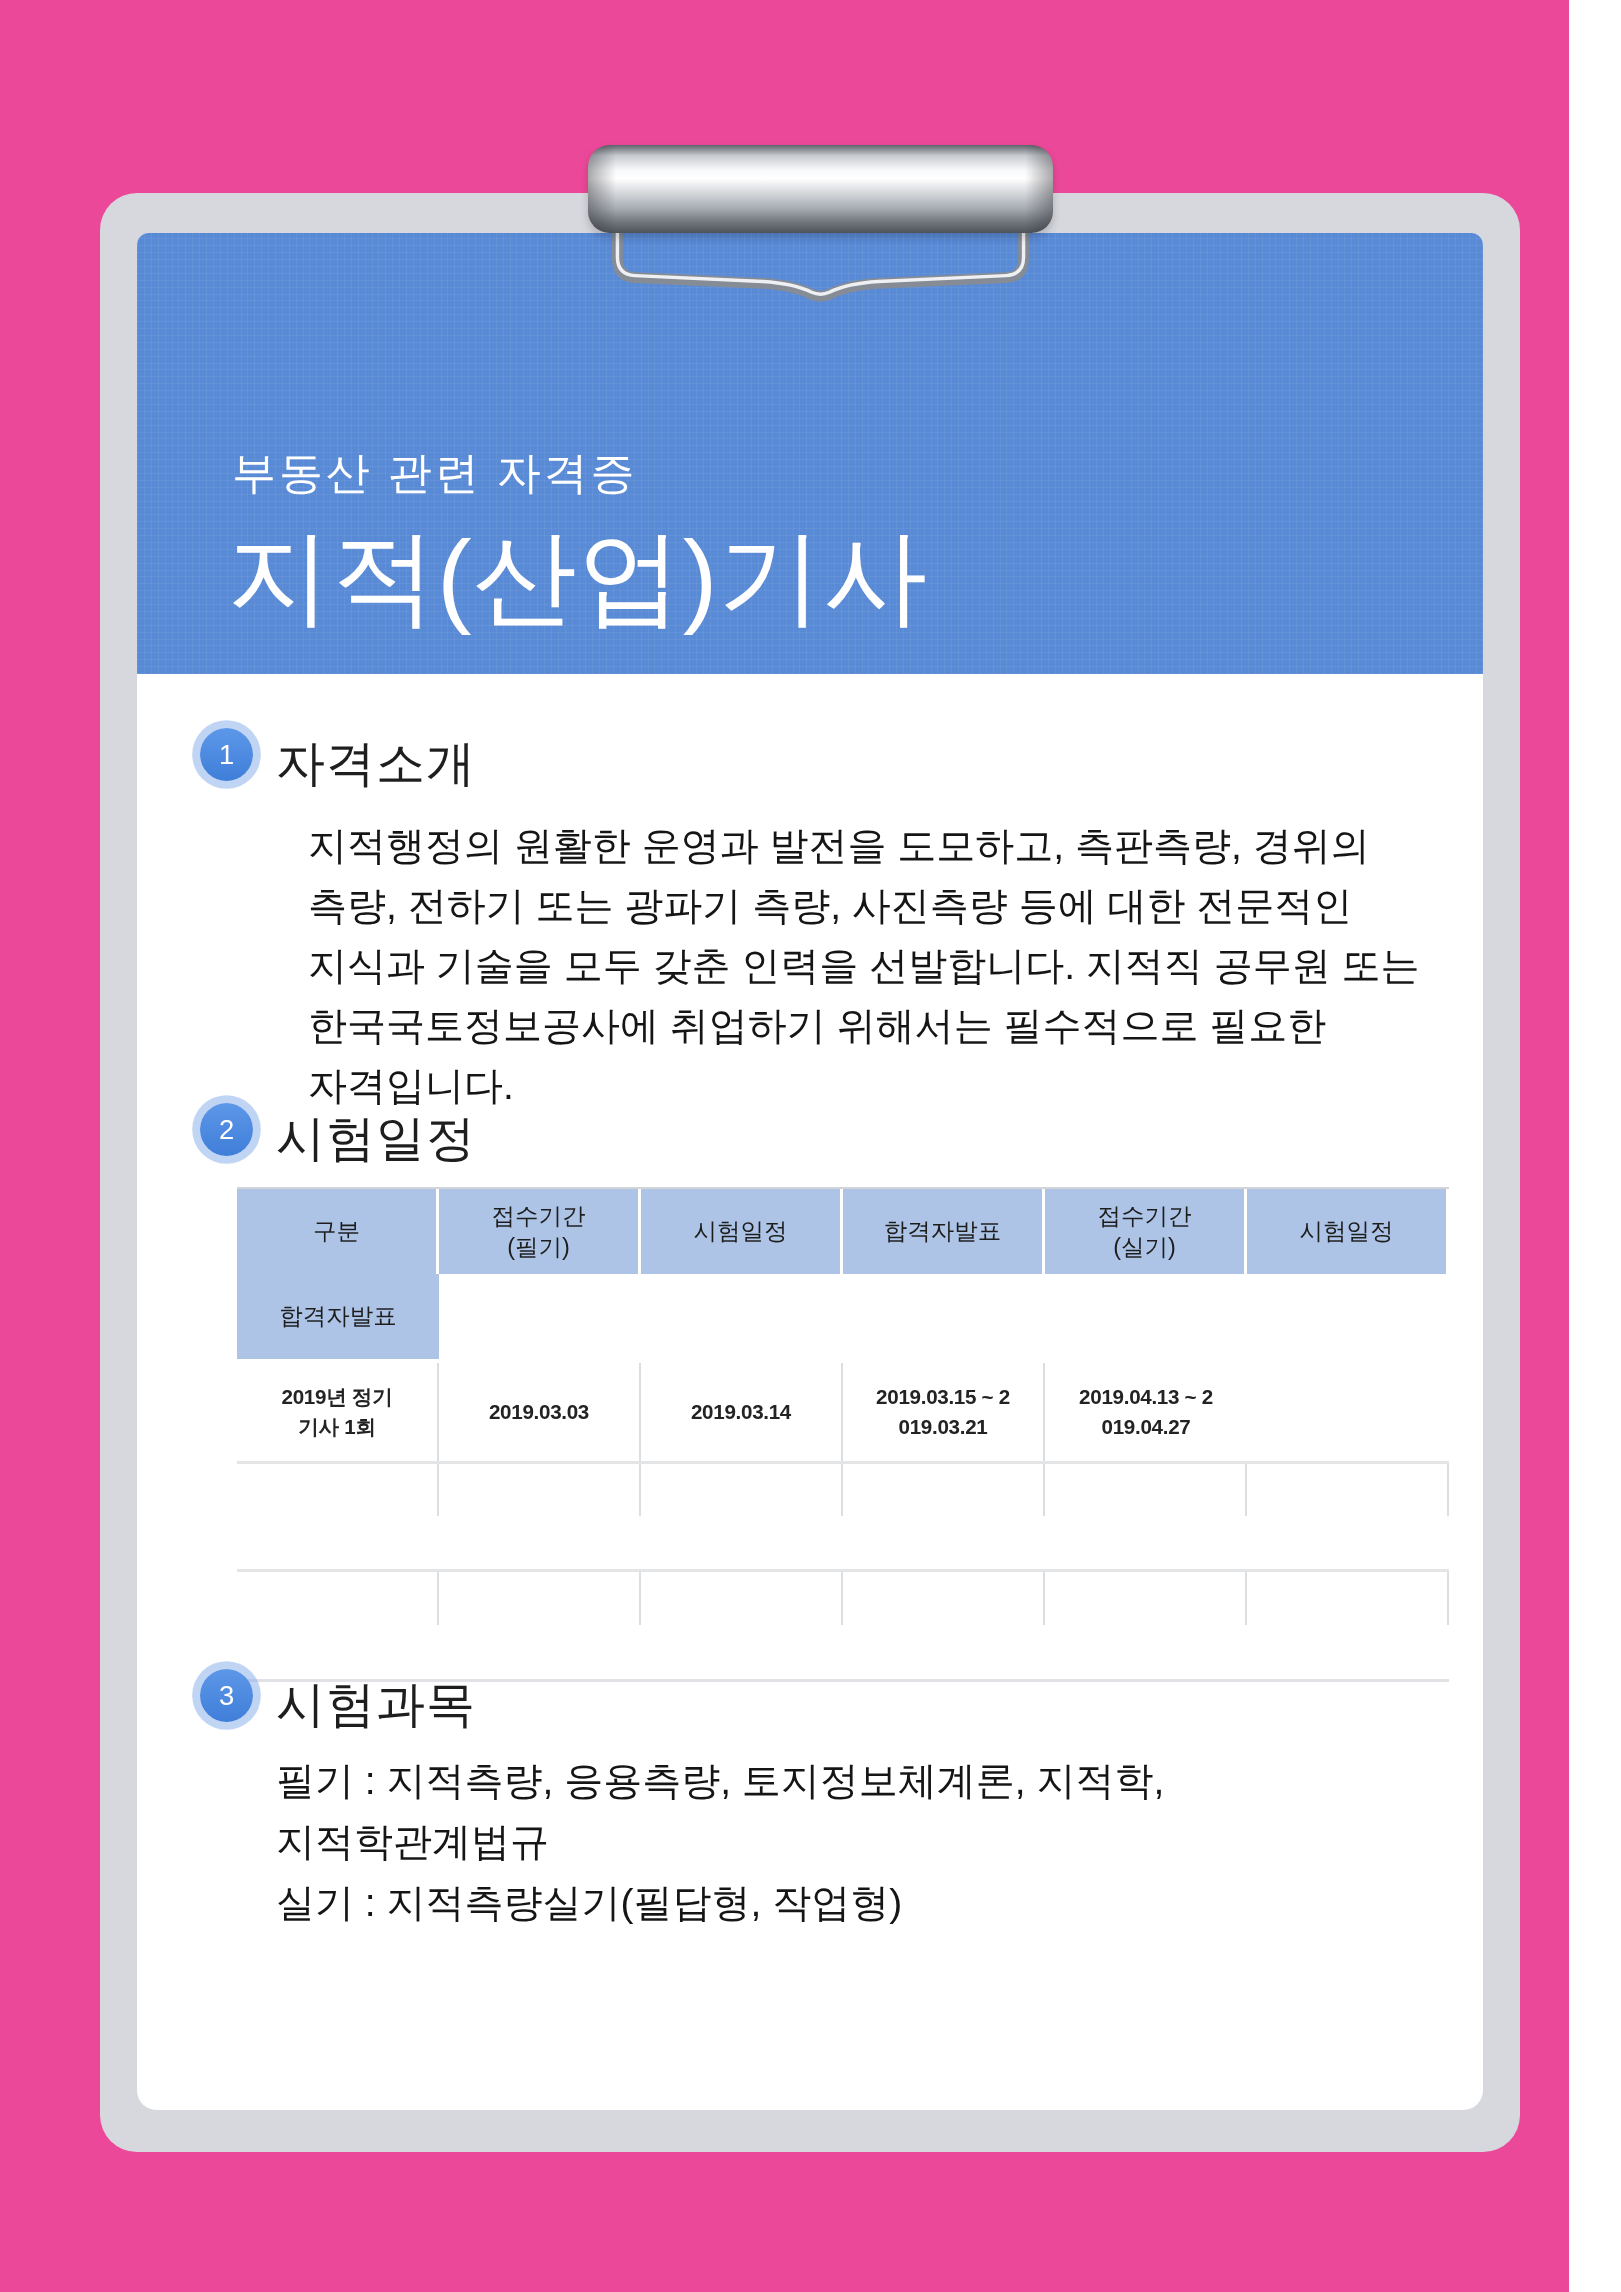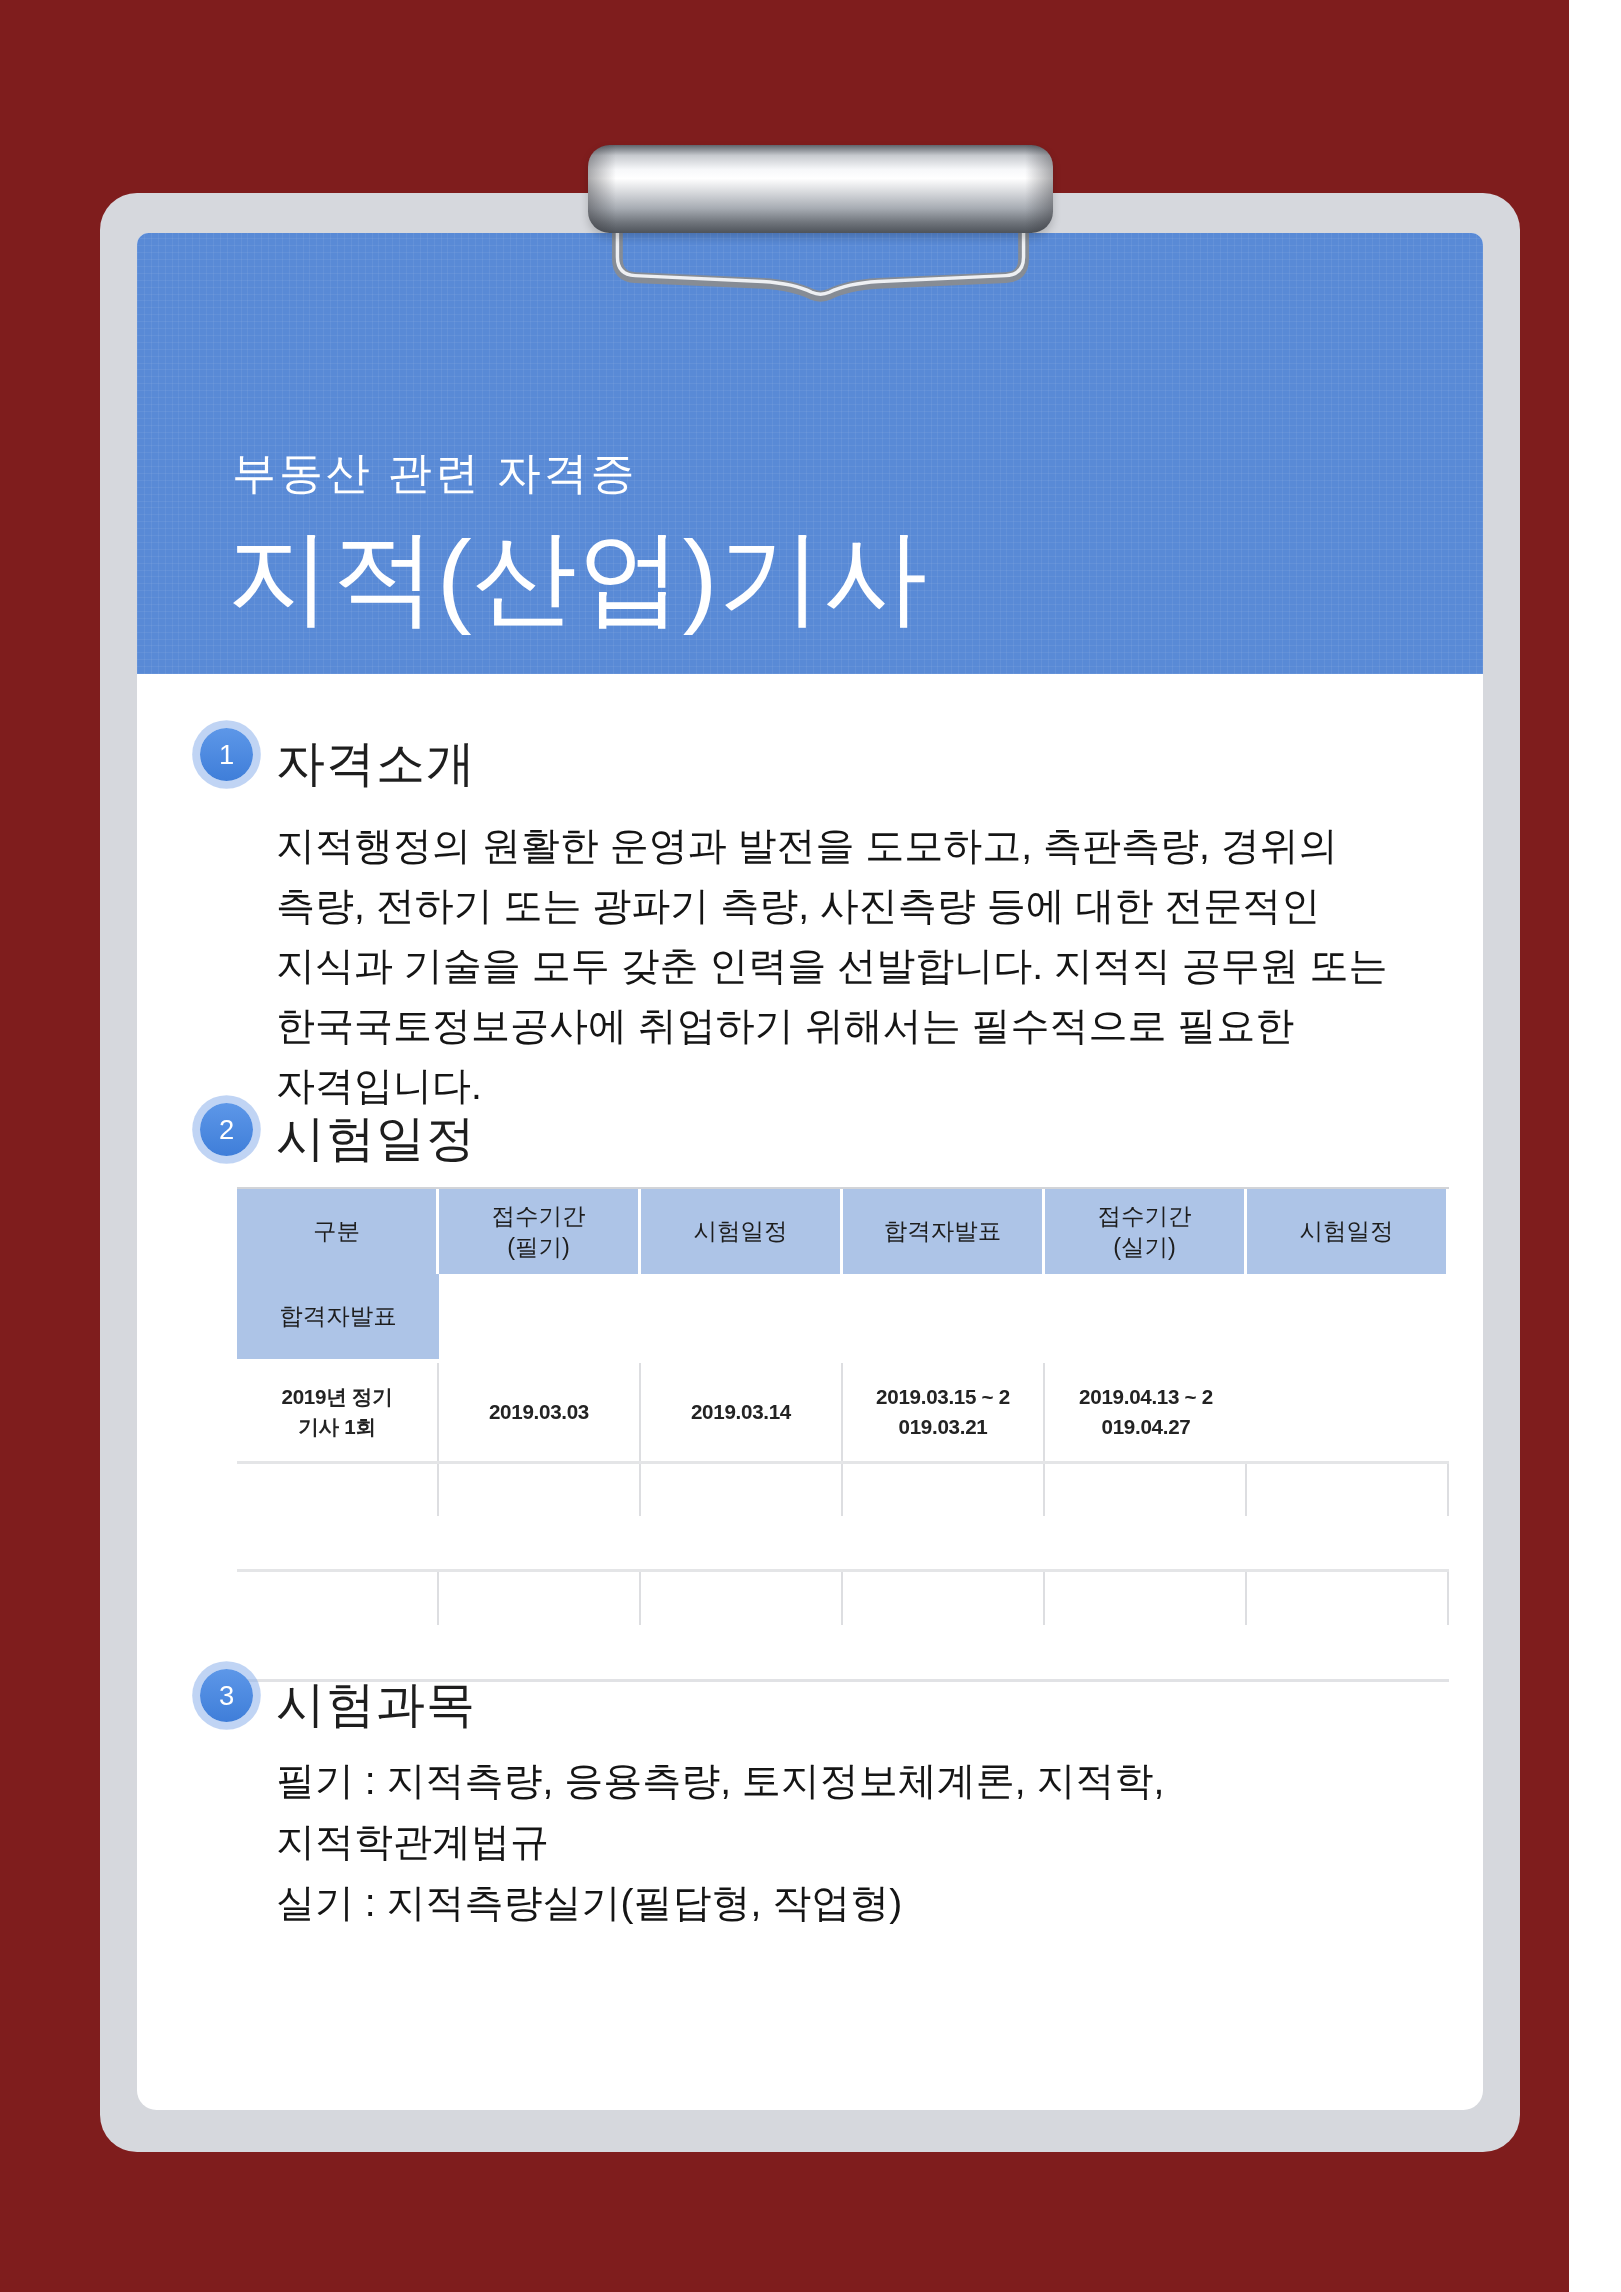--- a/index.html
+++ b/index.html
@@ -5,21 +5,21 @@
   * { margin: 0; padding: 0; box-sizing: border-box; }
   html, body { background: #ffffff; }
   body {
     font-family: "Liberation Sans", "DejaVu Sans", sans-serif;
     color: #1c1c1c;
   }
   .screen {
     position: relative;
     width: 1569px;
     height: 2293px;
-    background: #7f1d1d;
+    background: #ec4899;
     overflow: hidden;
   }
 
   
   .board {
     position: absolute;
     left: 100px; top: 193px;
     width: 1420px; height: 1959px;
     background: #d6d8dd;
     border-radius: 37px;
@@ -88,21 +88,21 @@
 
   
   .intro {
     position: absolute;
     left: 139px; top: 583px;
     font-size: 39px;
     line-height: 60px;
     color: #151515;
     letter-spacing: 0px;
   }
-  .intro div { white-space: nowrap; }
+  .intro div { white-space: nowrap; margin-left: 32px; }
 
   
   .table {
     position: absolute;
     left: 100px; top: 954px;
     width: 1212px;
   }
   .trow {
     display: grid;
     grid-template-columns: repeat(6, 1fr);

